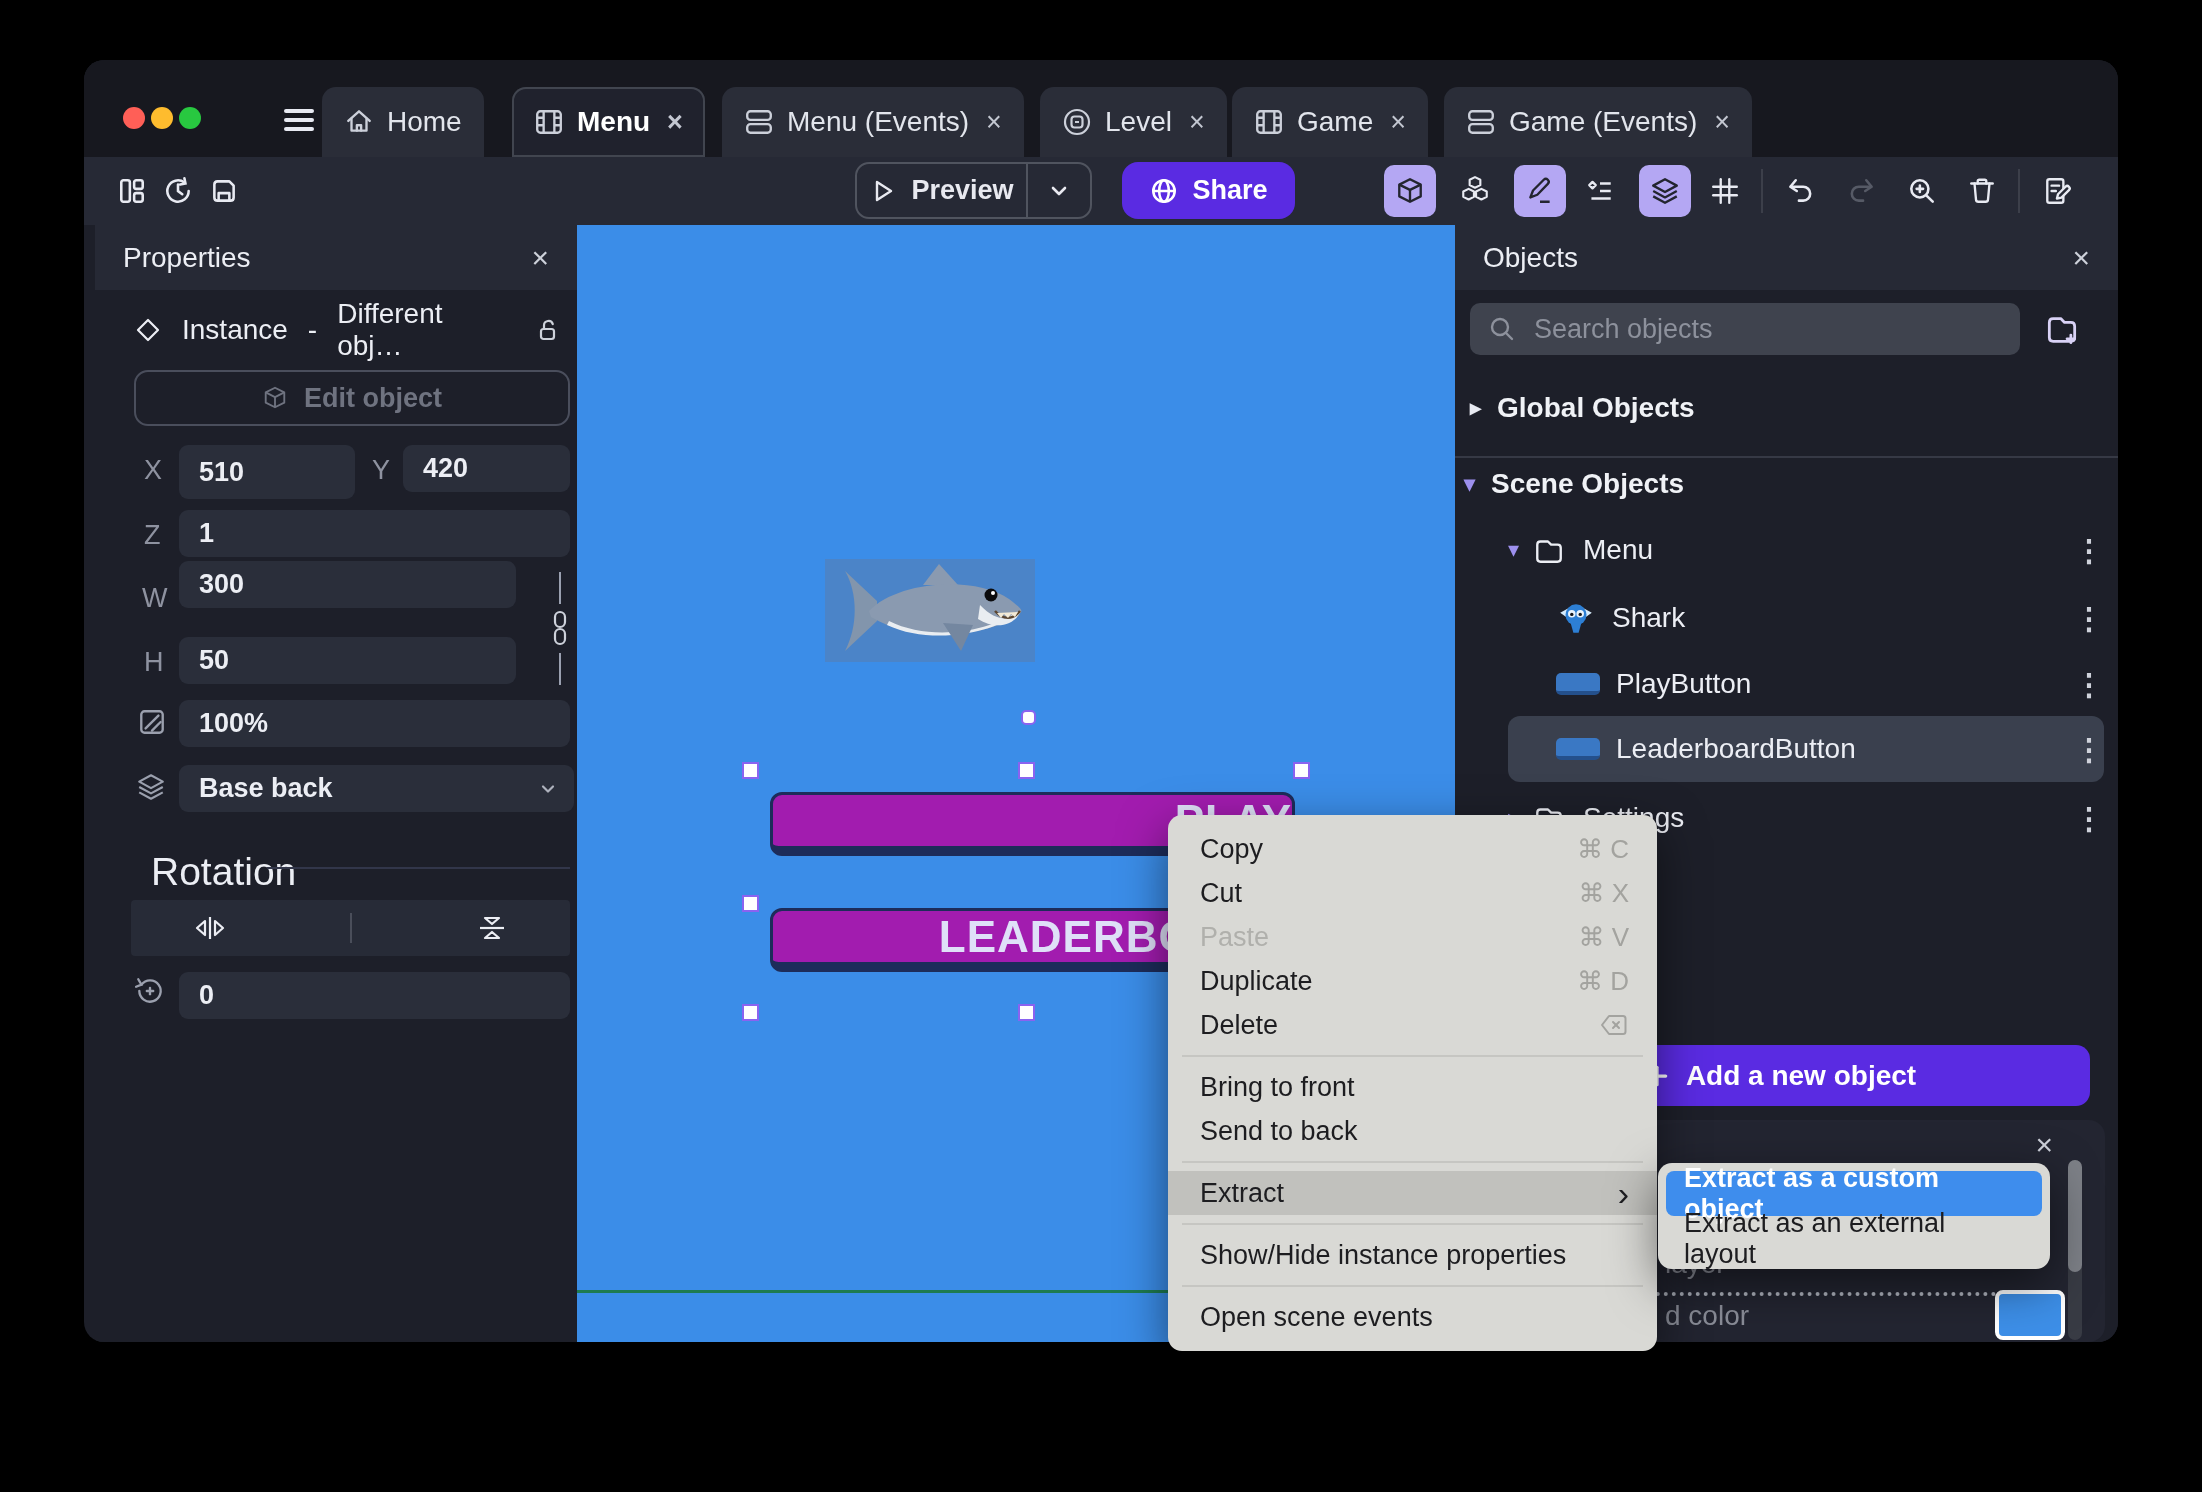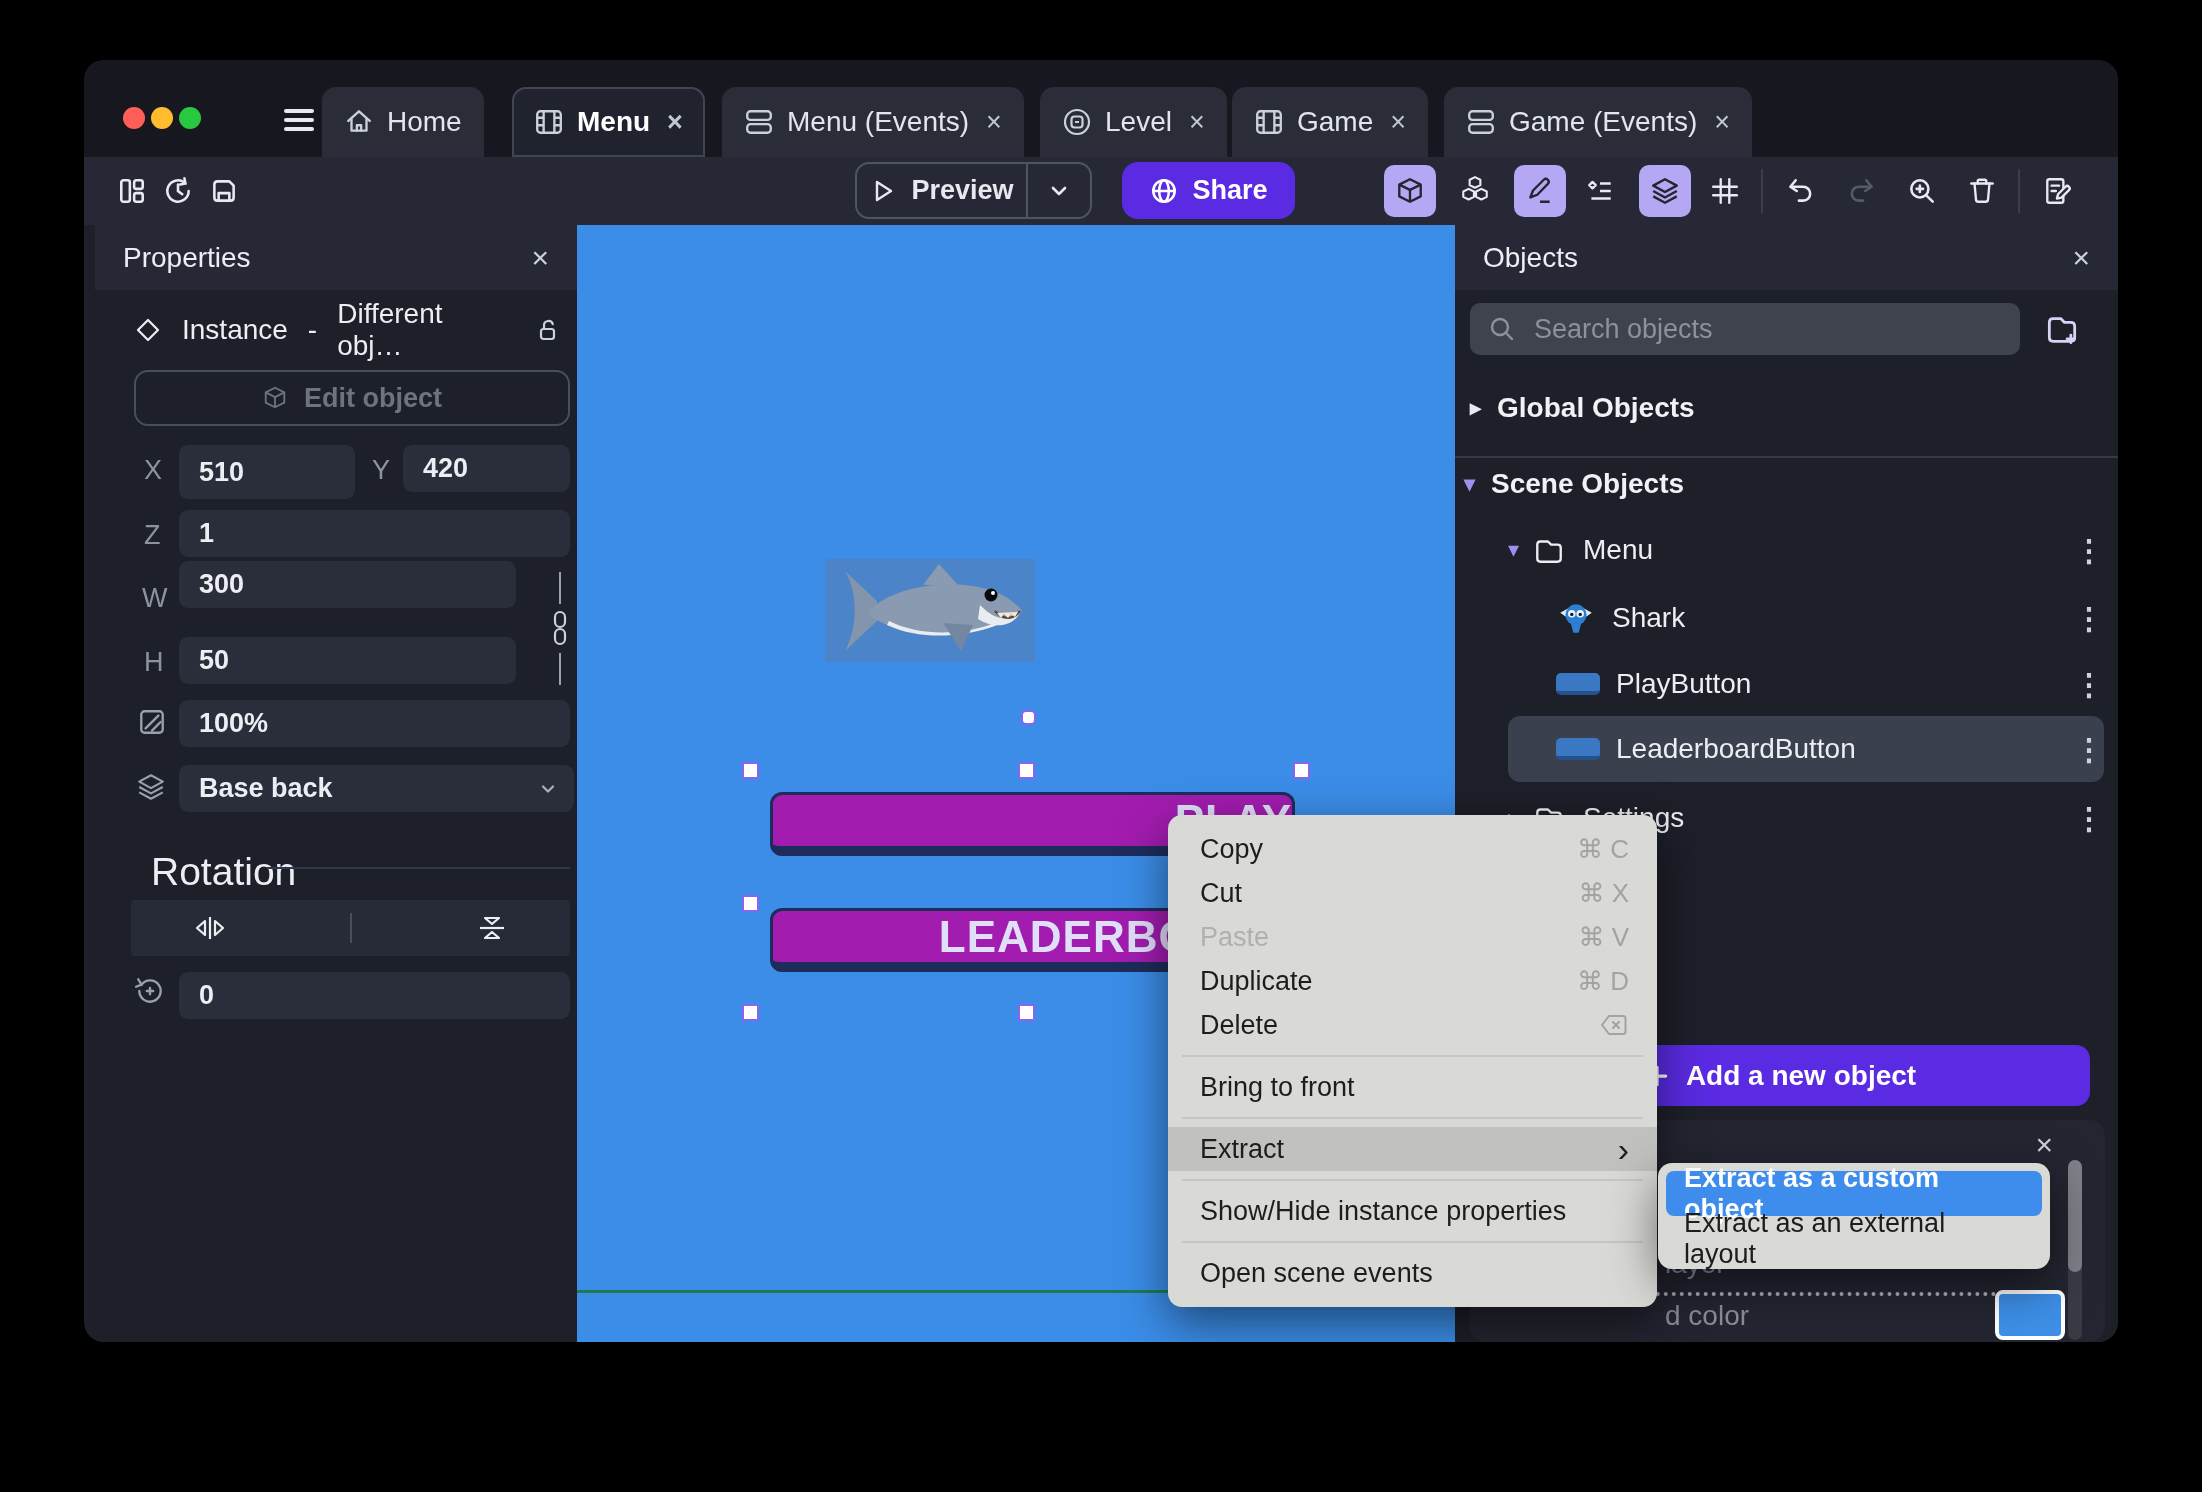--- a/index.html
+++ b/index.html
@@ -638,20 +638,23 @@
             <path d="M10 4 H24 a2.5 2.5 0 0 1 2.5 2.5 v13 a2.5 2.5 0 0 1 -2.5 2.5 H10 L3 13 Z"></path>
             <line x1="14" y1="10" x2="20" y2="16"></line>
             <line x1="20" y1="10" x2="14" y2="16"></line>
           </svg>
         </span>
     </div>
     <div class="mdiv"></div>
     <div class="mitem">
         <span>Bring to front</span>
       </div>
+    <div class="mitem">
+        <span>Send to back</span>
+      </div>
     <div class="mdiv"></div>
     <div class="mitem hlrow">
       <span>Extract</span>
       <span style="font-size:34px;line-height:0;">›</span>
     </div>
     <div class="mdiv"></div>
     <div class="mitem">
         <span>Show/Hide instance properties</span>
       </div>
     <div class="mdiv"></div>

